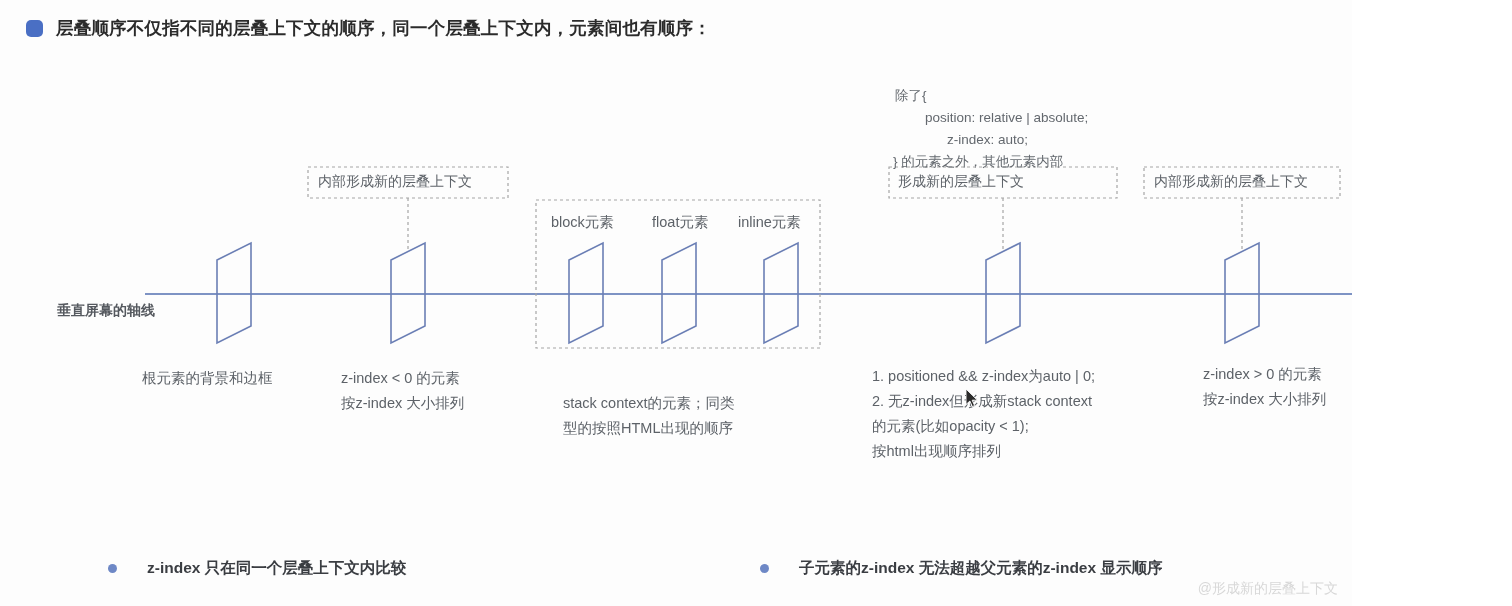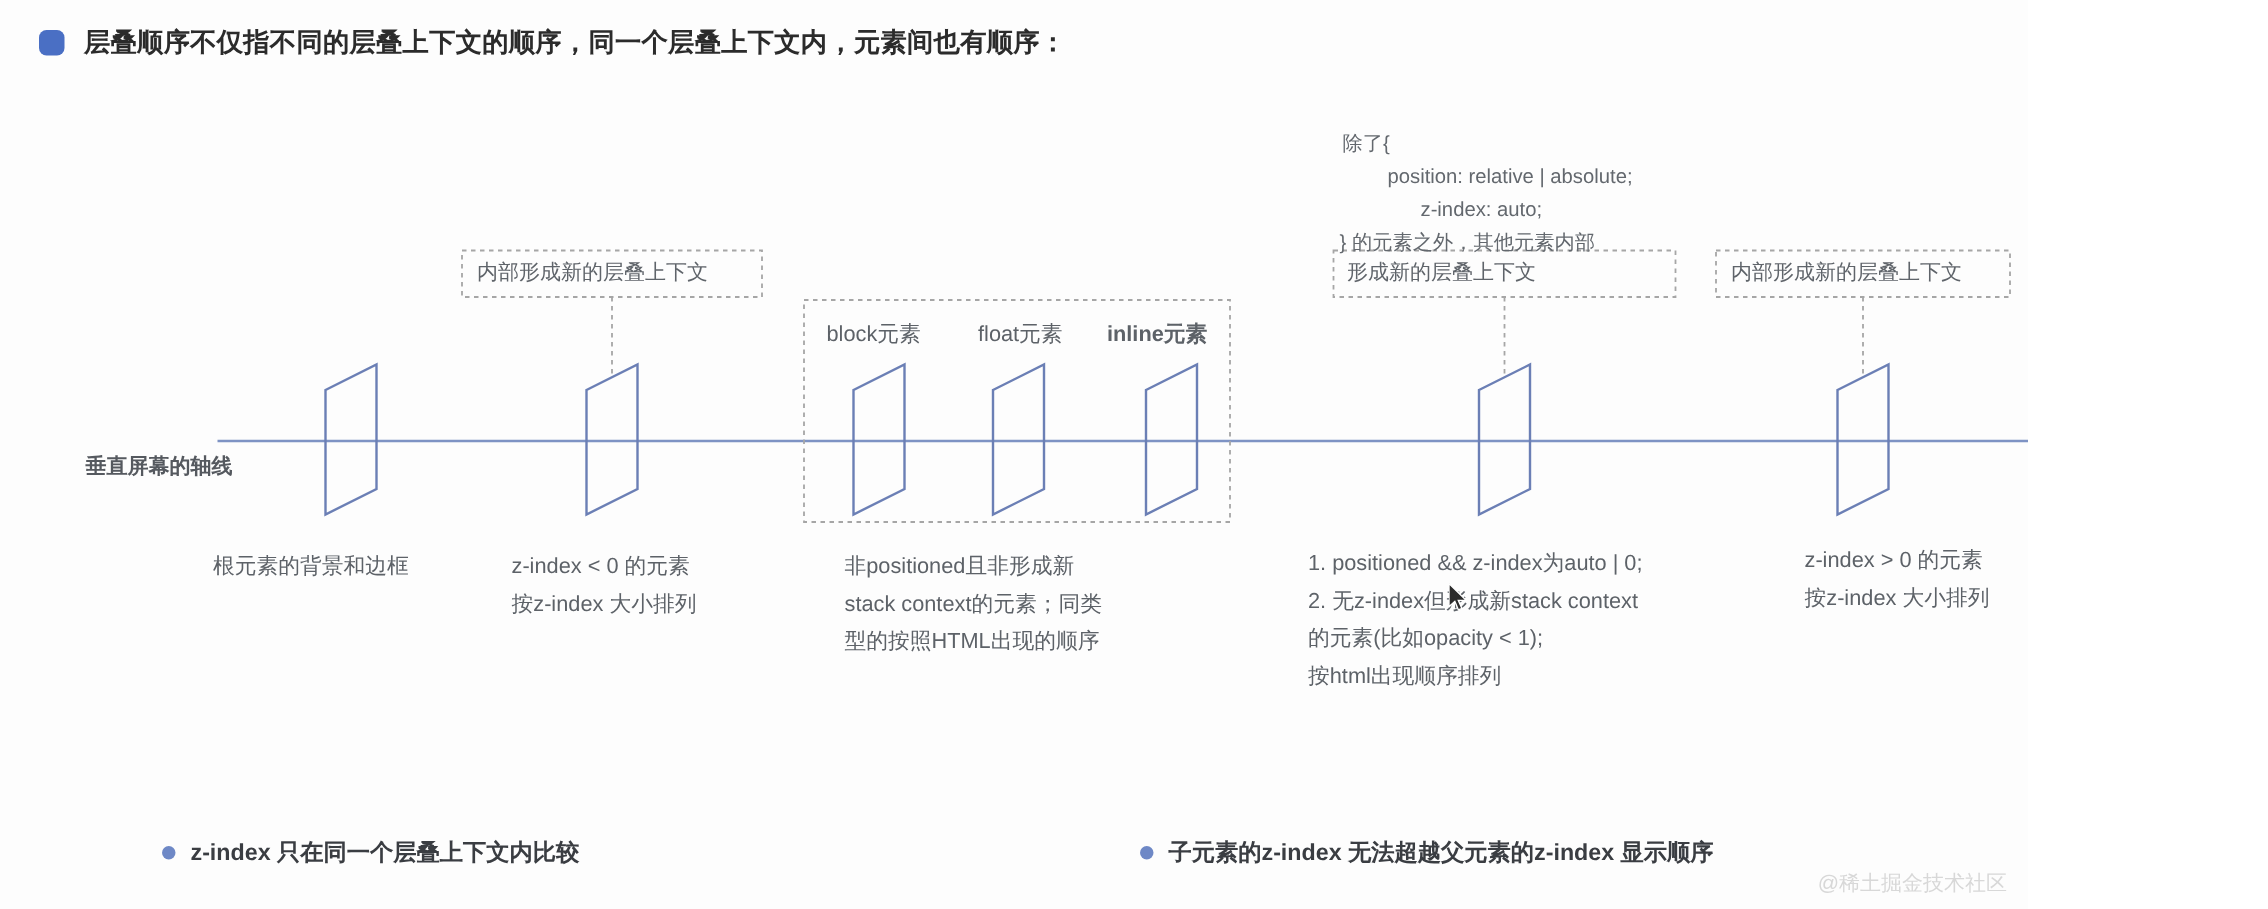--- a/index.html
+++ b/index.html
@@ -87,21 +87,21 @@
     font-size: 10px;
     color: #55595f;
     white-space: nowrap;
   }
 
   
   .foot {
     position: absolute;
     display: flex;
     align-items: center;
-    gap: 10px;
+    gap: 30px;
   }
   .dot {
     width: 9px;
     height: 9px;
     border-radius: 50%;
     background: #6e88c6;
     flex: 0 0 auto;
   }
   .foot-text {
     font-size: 15.5px;
@@ -175,50 +175,49 @@
   <div class="txt annot-box-label" style="left:898px; top:173px;">形成新的层叠上下文</div>
   <div class="txt annot-box-label" style="left:1154px; top:173px;">内部形成新的层叠上下文</div>
 
   <div class="txt annot" style="left:895px; top:85px;">除了{</div>
   <div class="txt annot" style="left:925px; top:107px;">position: relative | absolute;</div>
   <div class="txt annot" style="left:925px; top:129px;margin-left:22px;">z-index: auto;</div>
   <div class="txt annot" style="left:893px; top:151px;">} 的元素之外，其他元素内部</div>
 
   <div class="txt plane-label" style="left:551px; top:213px;">block元素</div>
   <div class="txt plane-label" style="left:652px; top:213px;">float元素</div>
-  <div class="txt plane-label" style="left:738px; top:213px;font-weight:bold;">inline元素</div>
+  <div class="txt plane-label" style="left:738px; top:213px;">inline元素</div>
 
   <div class="txt axis-label" style="left:57px; top:302px;">垂直屏幕的轴线</div>
   <div class="txt visible-label" style="left:1403px; top:286px;">用户可见</div>
 
   <div class="txt caption" style="left:142px; top:366px;">根元素的背景和边框</div>
 
   <div class="txt caption" style="left:341px; top:366px;">z-index &lt; 0 的元素</div>
   <div class="txt caption" style="left:341px; top:391px;">按z-index 大小排列</div>
 
-  <div class="txt caption" style="left:563px; top:366px;">非positioned且非形成新</div>
   <div class="txt caption" style="left:563px; top:391px;">stack context的元素；同类</div>
   <div class="txt caption" style="left:563px; top:416px;">型的按照HTML出现的顺序</div>
 
   <div class="txt caption" style="left:872px; top:364px;">1. positioned &amp;&amp; z-index为auto | 0;</div>
   <div class="txt caption" style="left:872px; top:389px;">2. 无z-index但形成新stack context</div>
   <div class="txt caption" style="left:872px; top:414px;">的元素(比如opacity &lt; 1);</div>
   <div class="txt caption" style="left:872px; top:439px;">按html出现顺序排列</div>
 
   <div class="txt caption" style="left:1203px; top:362px;">z-index &gt; 0 的元素</div>
   <div class="txt caption" style="left:1203px; top:387px;">按z-index 大小排列</div>
 
   <div class="foot" style="left:108px; top:558px;">
     <div class="dot"></div>
     <div class="foot-text">z-index  只在同一个层叠上下文内比较</div>
   </div>
   <div class="foot" style="left:760px; top:558px;">
     <div class="dot"></div>
     <div class="foot-text">子元素的z-index 无法超越父元素的z-index 显示顺序</div>
   </div>
 
-  <div class="watermark">@稀土掘金技术社区</div>
+  <div class="watermark">@形成新的层叠上下文</div>
 
   <svg class="cursor" viewBox="0 0 13 19">
     <polygon points="0,0 0,15.5 3.9,12 6.3,17.6 8.6,16.6 6.2,11.2 11.4,11.2" fill="#2b2b2b" stroke="#ffffff" stroke-width="0.9"></polygon>
   </svg>
 
 </div>
 
 </body></html>

